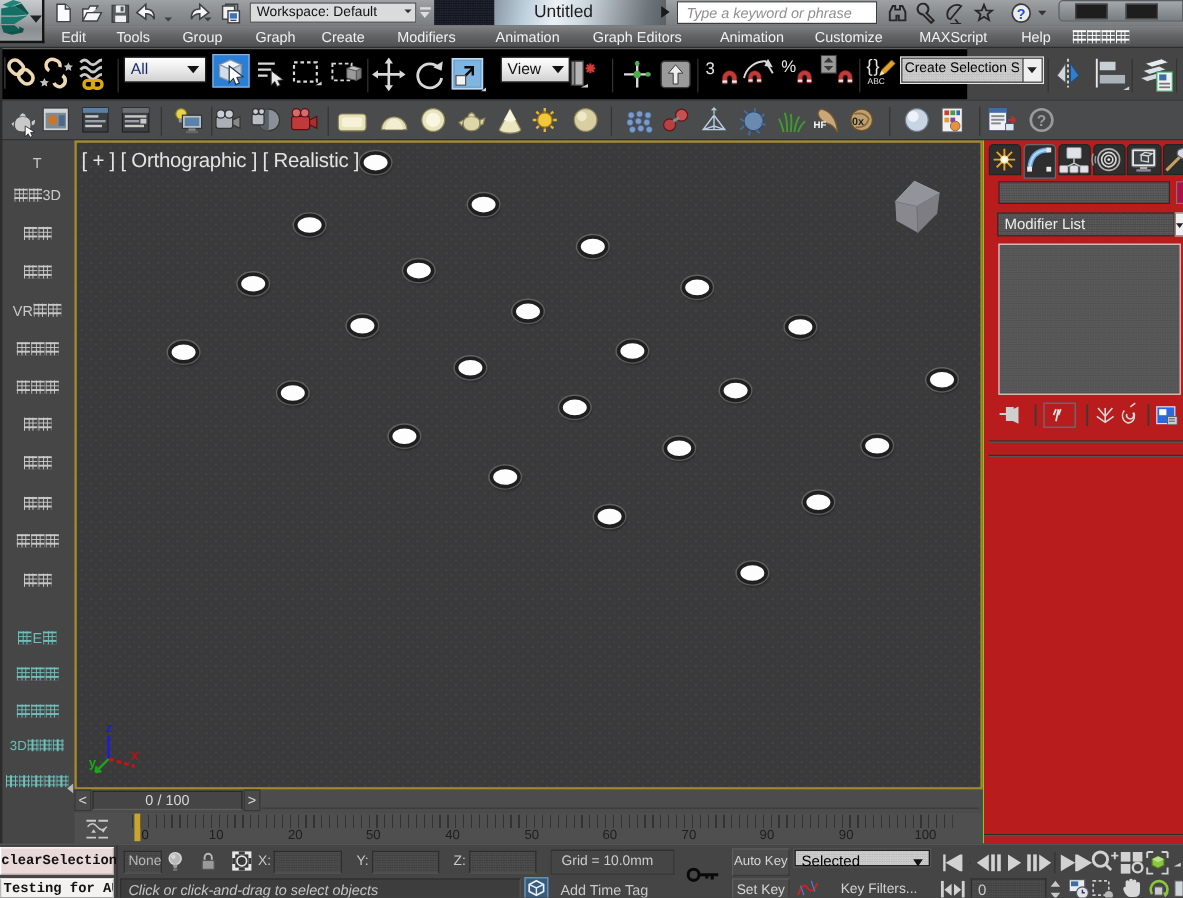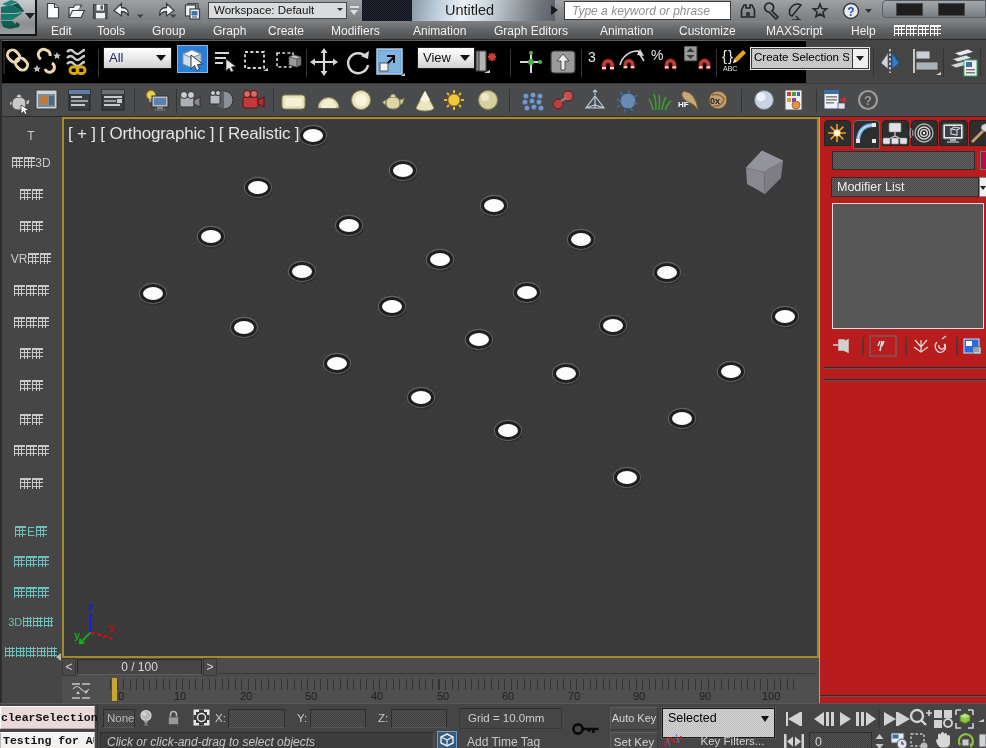--- a/index.html
+++ b/index.html
@@ -750,21 +750,21 @@
     <div class="fld" style="left:391px;top:5px;width:56px;"></div>
     <div class="abs" style="left:459px;top:4px;width:103px;height:21px;border:1px solid #383838;border-top-color:#2d2d2d;">
         <div style="position:absolute;left:8px;top:3px;font-size:11.5px;color:#cdcdcd;">Grid = 10.0mm</div>
       </div>
 
     <svg class="abs" style="left:572px;top:17px" width="28" height="16" viewBox="0 0 28 16">
       <circle cx="6" cy="8" r="4.6" fill="none" stroke="#0a0a0a" stroke-width="2.6"></circle>
       <path d="M10.5 8 h16 m-5 0 v4 m-4.5 -4 v3" stroke="#0a0a0a" stroke-width="2.6"></path>
     </svg>
     <div class="btn" style="left:610px;top:3px;width:48px;height:23px;line-height:21px;white-space:nowrap;font-size:11px;">Auto Key</div>
-    <div class="abs noiselight" style="left:662px;top:4px;width:113px;height:30px;border:1px solid #1a1a1a;outline:1px solid #555;">
+    <div class="abs noiselight" style="left:662px;top:4px;width:113px;height:14px;border:1px solid #1a1a1a;outline:1px solid #555;">
       <div style="position:absolute;left:5px;top:2px;font-size:12.5px;color:#000;">Selected</div>
       <div style="position:absolute;right:5px;top:7px;width:0;height:0;border:4.5px solid transparent;border-top:6px solid #111;"></div>
     </div>
 
     <svg class="abs" style="left:784px;top:4px" width="202" height="22" viewBox="0 0 202 22">
       <g fill="#d2d2d2" stroke="none">
         <path d="M2 4 v14 l2 0 v-14 z M16 4 v14 l-12 -7 z M16 4 v14 l2 0 v-14 z" transform="translate(0,0)"></path>
         <path d="M24 11 h1" stroke="#333"></path>
         <g transform="translate(28,0)">
             <path d="M2 4 l10 7 l-10 7 z" transform="scale(-1,1) translate(-14,0)"></path>

